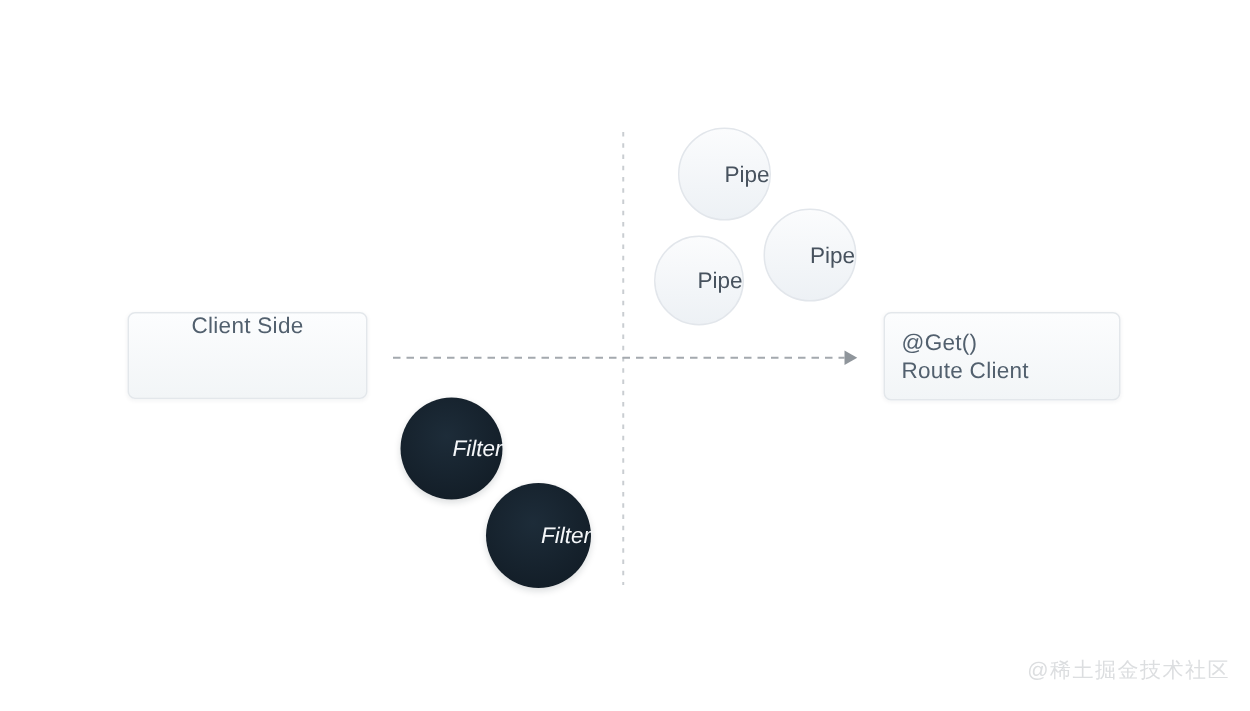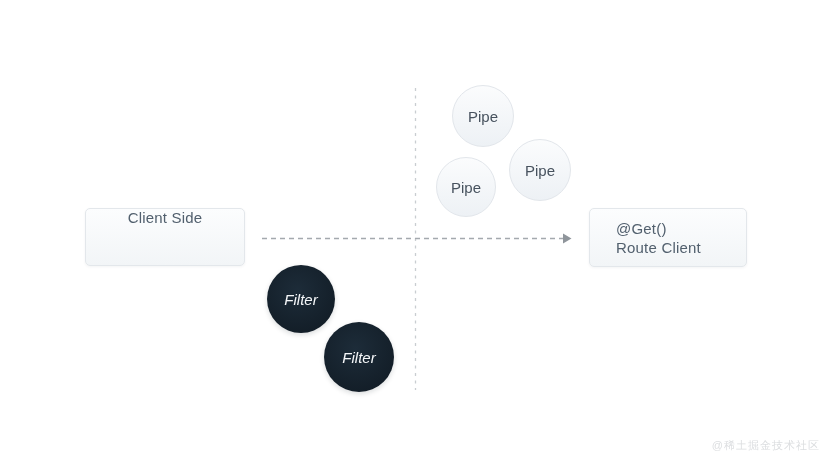--- a/index.html
+++ b/index.html
@@ -43,29 +43,29 @@
     justify-content: center;
   }
   .route-box {
     left: 589px;
     top: 208px;
     width: 158px;
     height: 59px;
     display: flex;
     flex-direction: column;
     justify-content: center;
-    padding-left: 26px;
+    padding-left: 11px;
     line-height: 19px;
   }
   .circle {
     position: absolute;
     border-radius: 50%;
     display: flex;
     align-items: center;
-    justify-content: center;
+    justify-content: flex-end;
     font-size: 15px;
     box-sizing: border-box;
   }
   .pipe {
     background: linear-gradient(180deg, #fbfcfd 0%, #edf1f5 100%);
     border: 1px solid var(--pipe-border, #e2e6eb);
     color: var(--pipe-text, #47525e);
     font-weight: 500;
   }
   .pipe-1 { left: 452px; top: 85px;  width: 62px; height: 62px; }
@@ -77,21 +77,21 @@
     font-weight: 500;
     box-shadow: 0 2px 5px rgba(15, 25, 35, 0.15);
     font-style: italic;
   }
   .filter-1 { left: 267px; top: 265px; width: 68px; height: 68px; }
   .filter-2 { left: 324px; top: 322px; width: 70px; height: 70px; }
   .watermark {
     position: absolute;
     right: 13px;
     top: 438px;
-    font-size: 11px;
+    font-size: 14px;
     color: var(--watermark-color, #dcdee0);
     letter-spacing: 1px;
   }
 </style>
 </head>
 <body>
 
 <div class="canvas">
 
   <svg class="conn-svg" viewBox="0 0 833 474" xmlns="http://www.w3.org/2000/svg">

